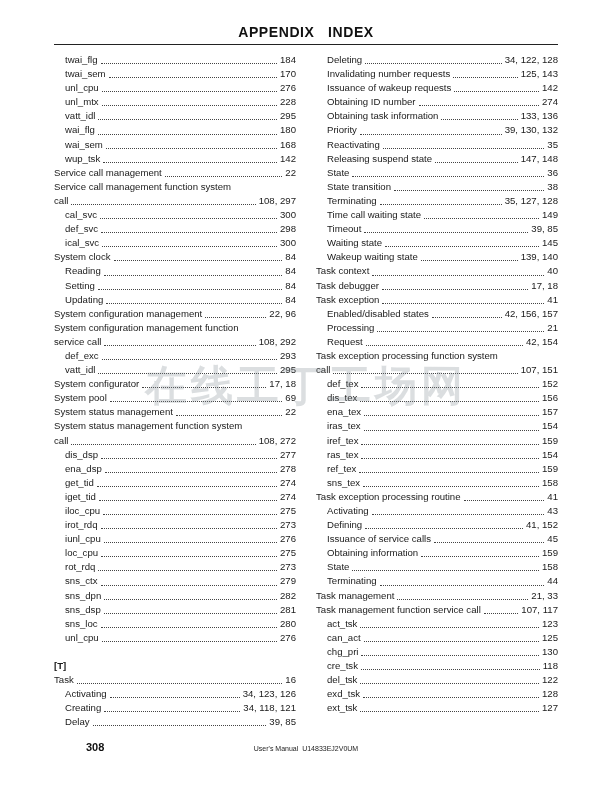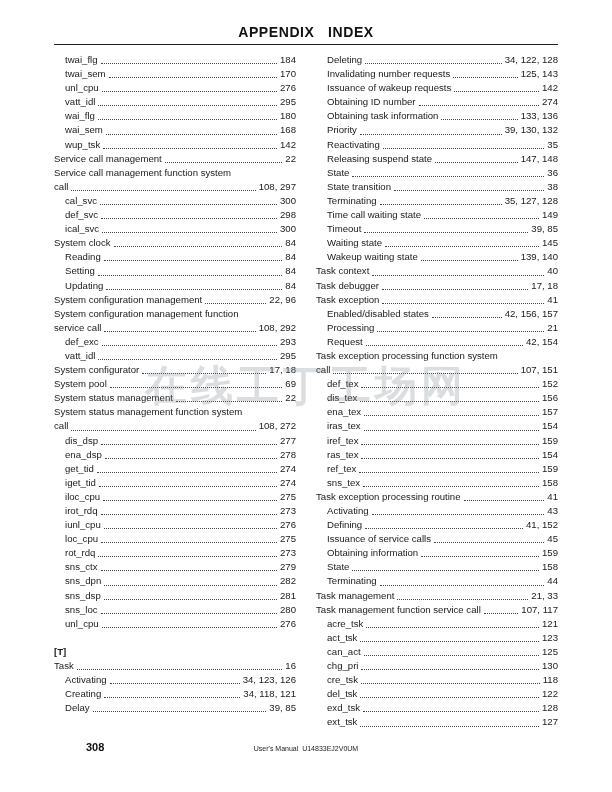--- a/index.html
+++ b/index.html
@@ -95,20 +95,25 @@
           <span class="label">twai_sem</span>
           <span class="dots"></span>
           <span class="pageref">170</span>
         </div>
         <div class="entry indent-1">
           <span class="label">unl_cpu</span>
           <span class="dots"></span>
           <span class="pageref">276</span>
         </div>
         <div class="entry indent-1">
+          <span class="label">unl_mtx</span>
+          <span class="dots"></span>
+          <span class="pageref">228</span>
+        </div>
+        <div class="entry indent-1">
           <span class="label">vatt_idl</span>
           <span class="dots"></span>
           <span class="pageref">295</span>
         </div>
         <div class="entry indent-1">
           <span class="label">wai_flg</span>
           <span class="dots"></span>
           <span class="pageref">180</span>
         </div>
         <div class="entry indent-1">
@@ -500,25 +505,20 @@
         </div>
         <div class="entry indent-0">
           <span class="label">Task management</span>
           <span class="dots"></span>
           <span class="pageref">21, 33</span>
         </div>
         <div class="entry indent-0">
           <span class="label">Task management function service call</span>
           <span class="dots"></span>
           <span class="pageref">107, 117</span>
-        </div>
-        <div class="entry indent-1">
-          <span class="label">acre_tsk</span>
-          <span class="dots"></span>
-          <span class="pageref">121</span>
         </div>
         <div class="entry indent-1">
           <span class="label">act_tsk</span>
           <span class="dots"></span>
           <span class="pageref">123</span>
         </div>
         <div class="entry indent-1">
           <span class="label">can_act</span>
           <span class="dots"></span>
           <span class="pageref">125</span>

